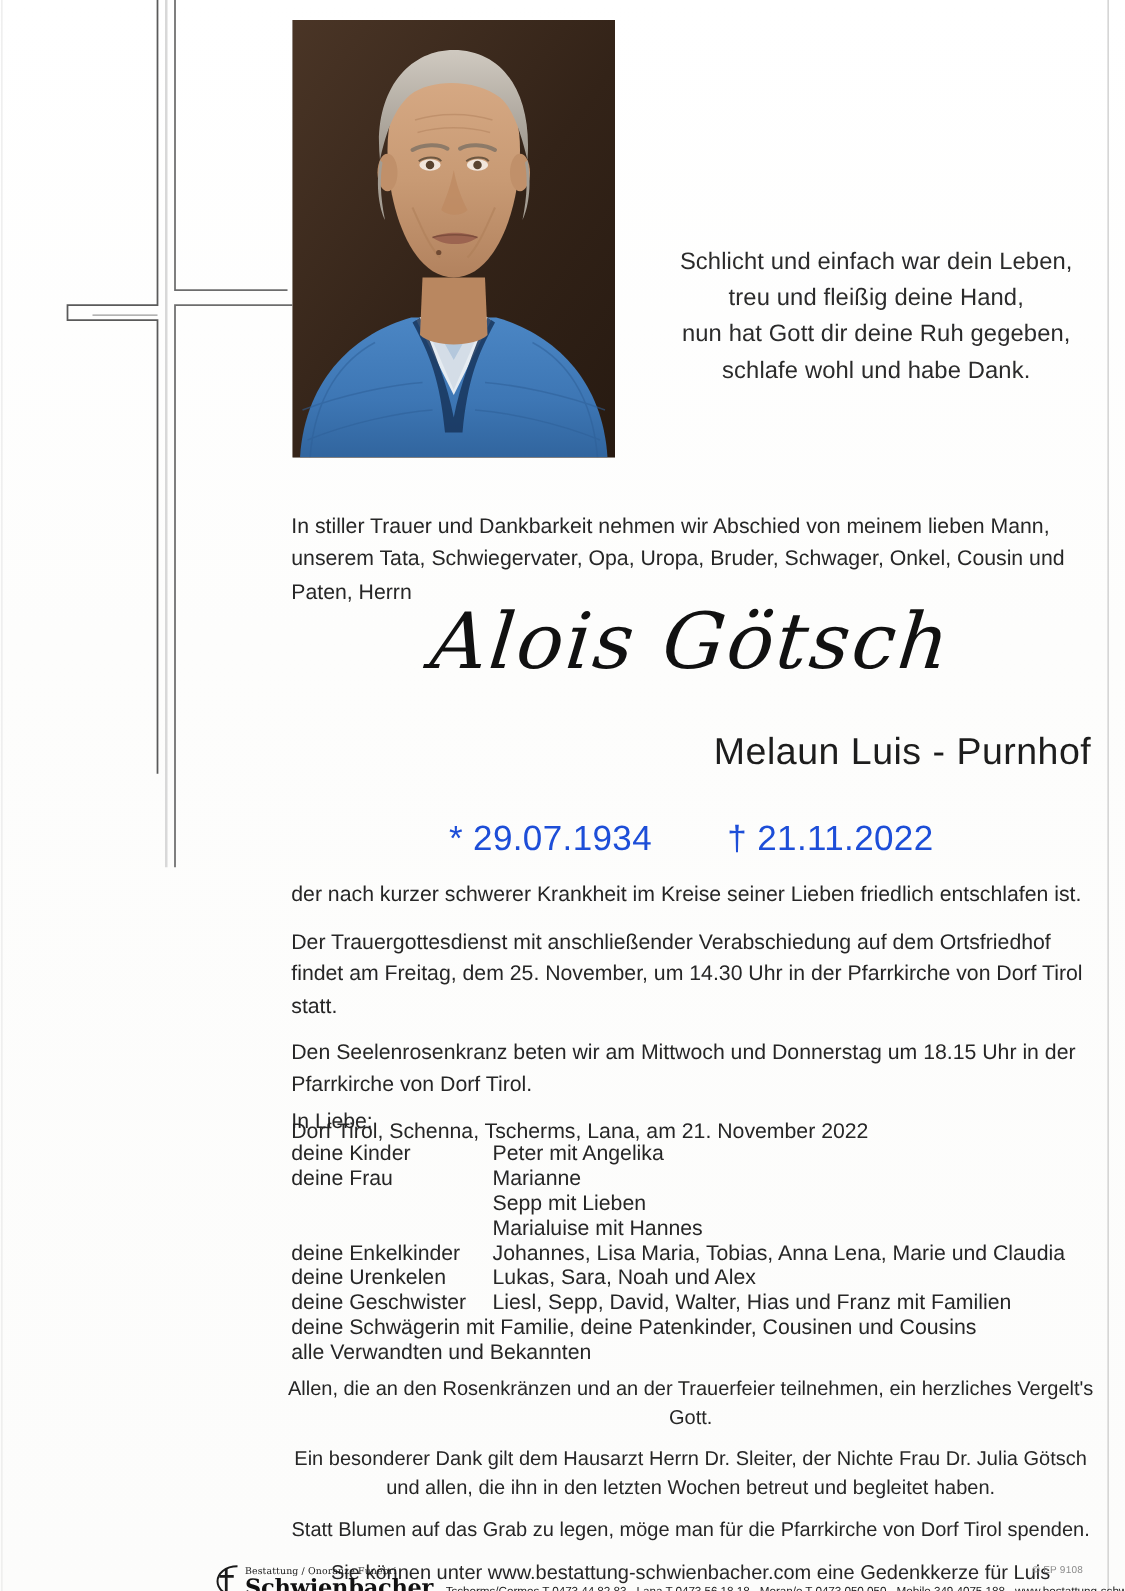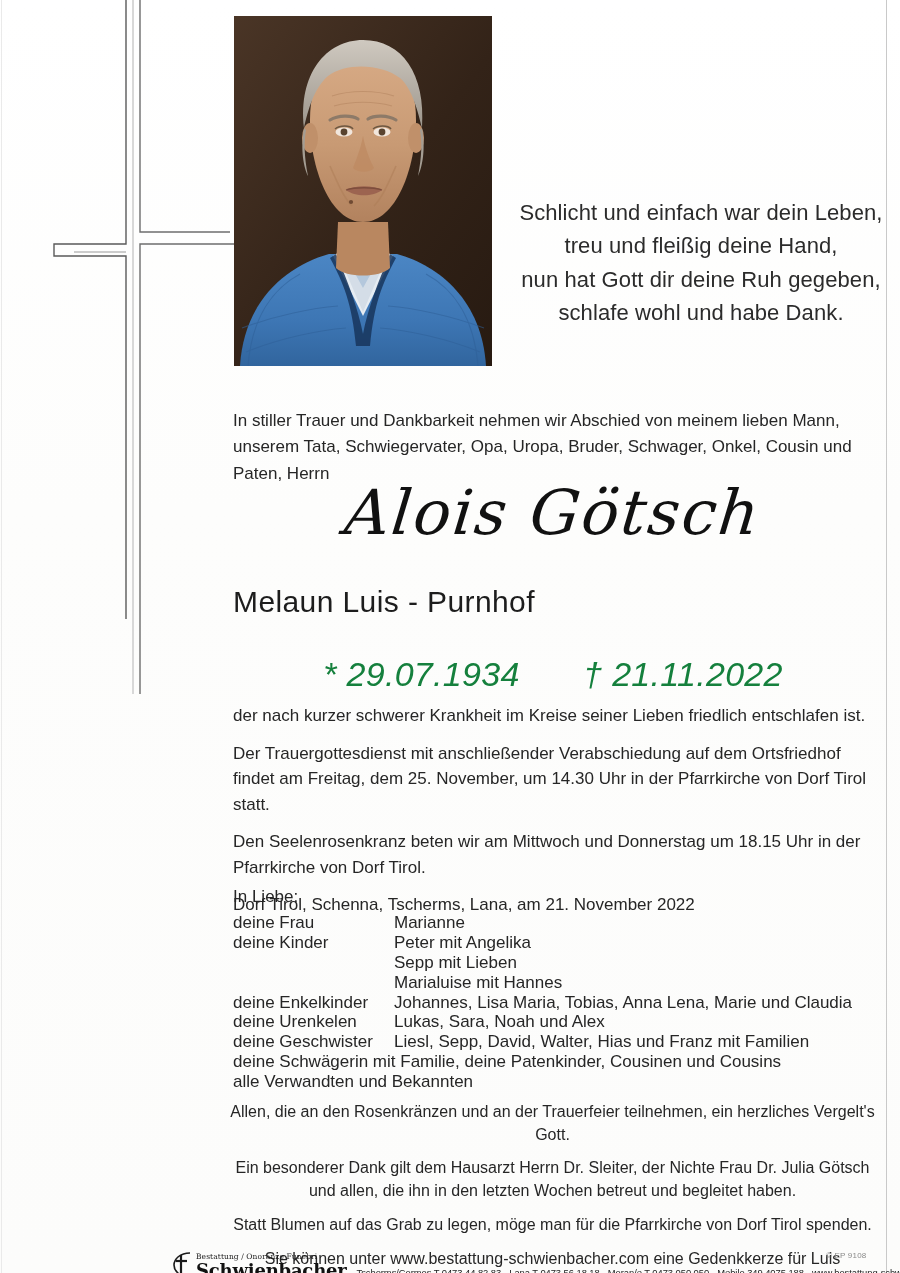--- a/index.html
+++ b/index.html
@@ -62,21 +62,21 @@
   }
   .photo svg { display:block; width:100%; height:100%; }
 
   
   .verse {
     position: absolute;
     left: 516px;
     top: 196px;
     width: 370px;
     text-align: center;
-    font-size: 22px;
+    font-size: 19px;
     line-height: 1.52;
     color: #2b2b2b;
     letter-spacing: .1px;
   }
 
   
   .intro {
     position: absolute;
     left: 233px;
     top: 408px;
@@ -99,37 +99,36 @@
     line-height: 1;
     letter-spacing: 2px;
     color: #111111;
     transform: skewX(-6deg);
   }
   .name-sub {
     position: absolute;
     left: 233px;
     top: 587px;
     width: 640px;
-    text-align: left;
+    text-align: right;
     font-size: 30px;
     line-height: 1;
     color: #1d1d1d;
     letter-spacing: .4px;
   }
   .dates {
     position: absolute;
     left: 233px;
     top: 657px;
     width: 640px;
     text-align: center;
-    font-size: 34px;
+    font-size: 28px;
     line-height: 1;
-    color: #15803d;
+    color: #1d4ed8;
     letter-spacing: .3px;
-    font-style: italic;
   }
   .dates .gap { display:inline-block; width: 44px; }
 
   
   .body-block {
     position: absolute;
     left: 233px;
     top: 703px;
     width: 640px;
     font-size: 17px;
@@ -357,26 +356,26 @@
   <div class="body-block">
     <p>der nach kurzer schwerer Krankheit im Kreise seiner Lieben friedlich entschlafen ist.</p>
     <p>Der Trauergottesdienst mit anschließender Verabschiedung auf dem Ortsfriedhof findet am Freitag, dem 25. November, um 14.30 Uhr in der Pfarrkirche von Dorf Tirol statt.</p>
     <p>Den Seelenrosenkranz beten wir am Mittwoch und Donnerstag um 18.15 Uhr in der Pfarrkirche von Dorf Tirol.</p>
     <p>Dorf Tirol, Schenna, Tscherms, Lana, am 21. November 2022</p>
   </div>
 
   <div class="inliebe">In Liebe:</div>
   <div class="family">
     <div class="fam-row">
+      <span class="fam-label">deine Kinder</span>
+      <span class="fam-value">Peter mit Angelika</span>
+    </div>
+    <div class="fam-row">
       <span class="fam-label">deine Frau</span>
       <span class="fam-value">Marianne</span>
-    </div>
-    <div class="fam-row">
-      <span class="fam-label">deine Kinder</span>
-      <span class="fam-value">Peter mit Angelika</span>
     </div>
     <div class="fam-row">
       <span class="fam-label"></span>
       <span class="fam-value">Sepp mit Lieben</span>
     </div>
     <div class="fam-row">
       <span class="fam-label"></span>
       <span class="fam-value">Marialuise mit Hannes</span>
     </div>
     <div class="fam-row">

